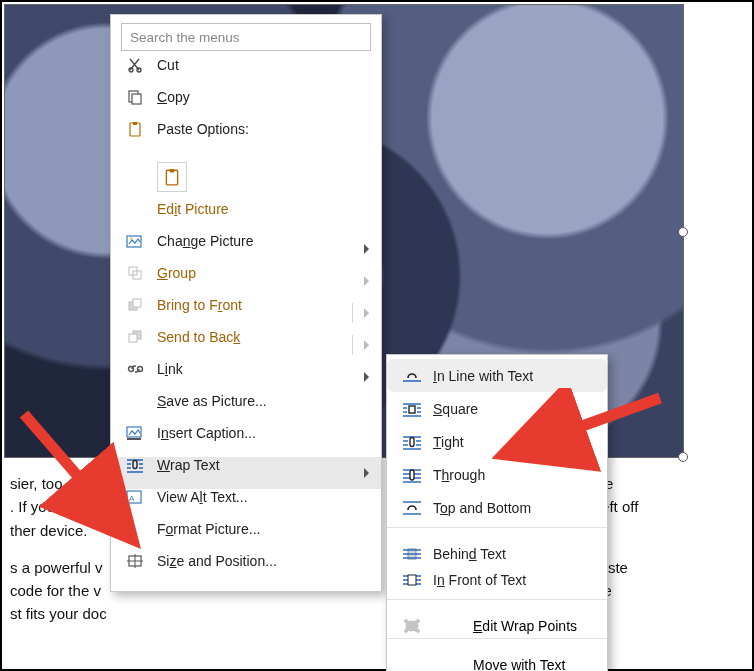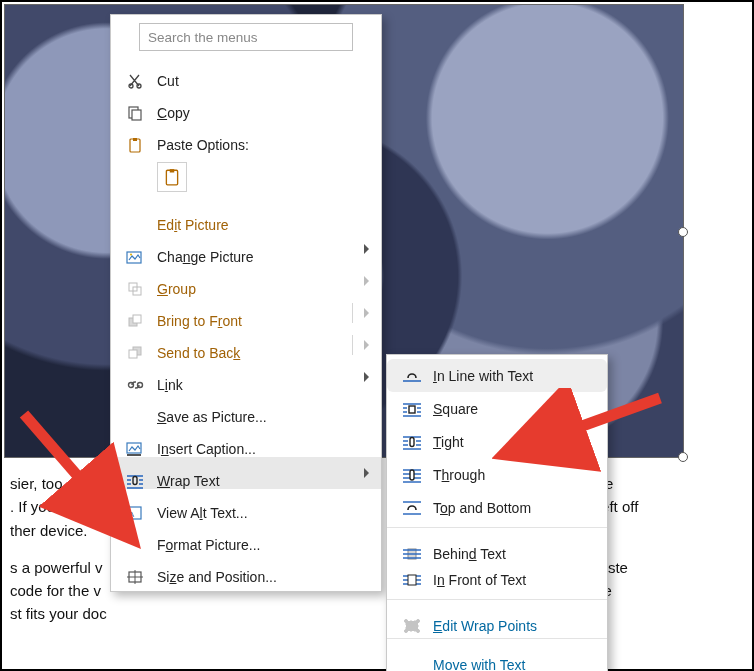--- a/index.html
+++ b/index.html
@@ -13,40 +13,40 @@
     radial-gradient(circle at 78% 70%,#7c85a5 0 20%,#3a4262 21% 40%,transparent 41%),
     #20263c;
     border:1px solid #666;}
   .handle{position:absolute;width:10px;height:10px;background:#fff;border:1px solid #555;border-radius:50%;}
   .h-right{left:676px;top:225px;}
   .h-br{left:676px;top:450px;}
   .bodytext{position:absolute;left:8px;top:470px;right:12px;font-size:15px;line-height:1.55;color:#111;}
   .bodytext p{margin-bottom:14px;}
   
   .menu{position:absolute;left:108px;top:12px;width:272px;background:#fff;border:1px solid #c9c9c9;box-shadow:4px 4px 9px rgba(0,0,0,.28);padding:4px 0 6px;}
-  .search{margin:4px 28px 6px;height:28px;border:1px solid #bfbfbf;display:flex;align-items:center;padding:0 8px;color:#888;font-size:13.5px;}
-  .item{display:flex;align-items:flex-end;height:32px;padding:0 20px 0 12px;font-size:14px;color:#222;position:relative;}
+  .search{margin:4px 10px 6px;height:28px;border:1px solid #bfbfbf;display:flex;align-items:center;padding:0 8px;color:#888;font-size:13.5px;}
+  .item{display:flex;align-items:flex-start;height:32px;padding:0 20px 0 12px;font-size:14px;color:#222;position:relative;}
   .item .ic{width:24px;display:flex;justify-content:center;font-size:15px;margin-right:10px;color:#444;}
   .item.disabled{color:#a16207;}
   .item.disabled .ic{color:#bfbfbf;}
   .item.hover{background:#e8e8e8;}
   .item.hasSub::after{content:"";position:absolute;right:12px;top:50%;width:0;height:0;border-top:5px solid transparent;border-bottom:5px solid transparent;border-left:5px solid #555;transform:translateY(-50%);}
   .item.hasSub.disabled::after{border-left-color:#bcbcbc;}
   .item.splitSub .splitbar{position:absolute;right:28px;top:6px;bottom:6px;width:1px;background:#d6d6d6;}
   .u{text-decoration:underline;}
   .bold{font-weight:400;}
   .pasteRow{height:48px;padding-left:46px;display:flex;align-items:center;}
   .pasteIcon{width:30px;height:30px;border:1px solid #d0d0d0;display:flex;align-items:center;justify-content:center;color:#b26a00;font-size:16px;}
   
   .submenu{position:absolute;left:384px;top:352px;width:222px;background:#fff;border:1px solid #c9c9c9;box-shadow:4px 4px 9px rgba(0,0,0,.28);padding:4px 0;}
   .sitem{display:flex;align-items:center;height:33px;padding:0 12px;font-size:14px;color:#222;}
   .sitem .ic{width:26px;margin-right:8px;display:flex;justify-content:center;}
   .sitem.sep-before{border-top:1px solid #e3e3e3;margin-top:3px;padding-top:16px;height:36px;}
   .sitem.hover{background:#eeeeee;border-radius:6px;}
-  .sitem.disabled{color:#0369a1;}
+  .sitem.disabled{color:#000000;gap:40px;}
   .sitem.disabled .ic svg *{stroke:#c4c4c4!important;fill:#c4c4c4!important;}
   
   .arrow{position:absolute;pointer-events:none;}
   .watermark{position:absolute;left:192px;top:82px;font-family:Georgia,serif;font-size:23px;color:#717983;letter-spacing:.3px;}
   svg{display:block;}
 </style>
 </head>
 <body>
 
 <div class="doc">

